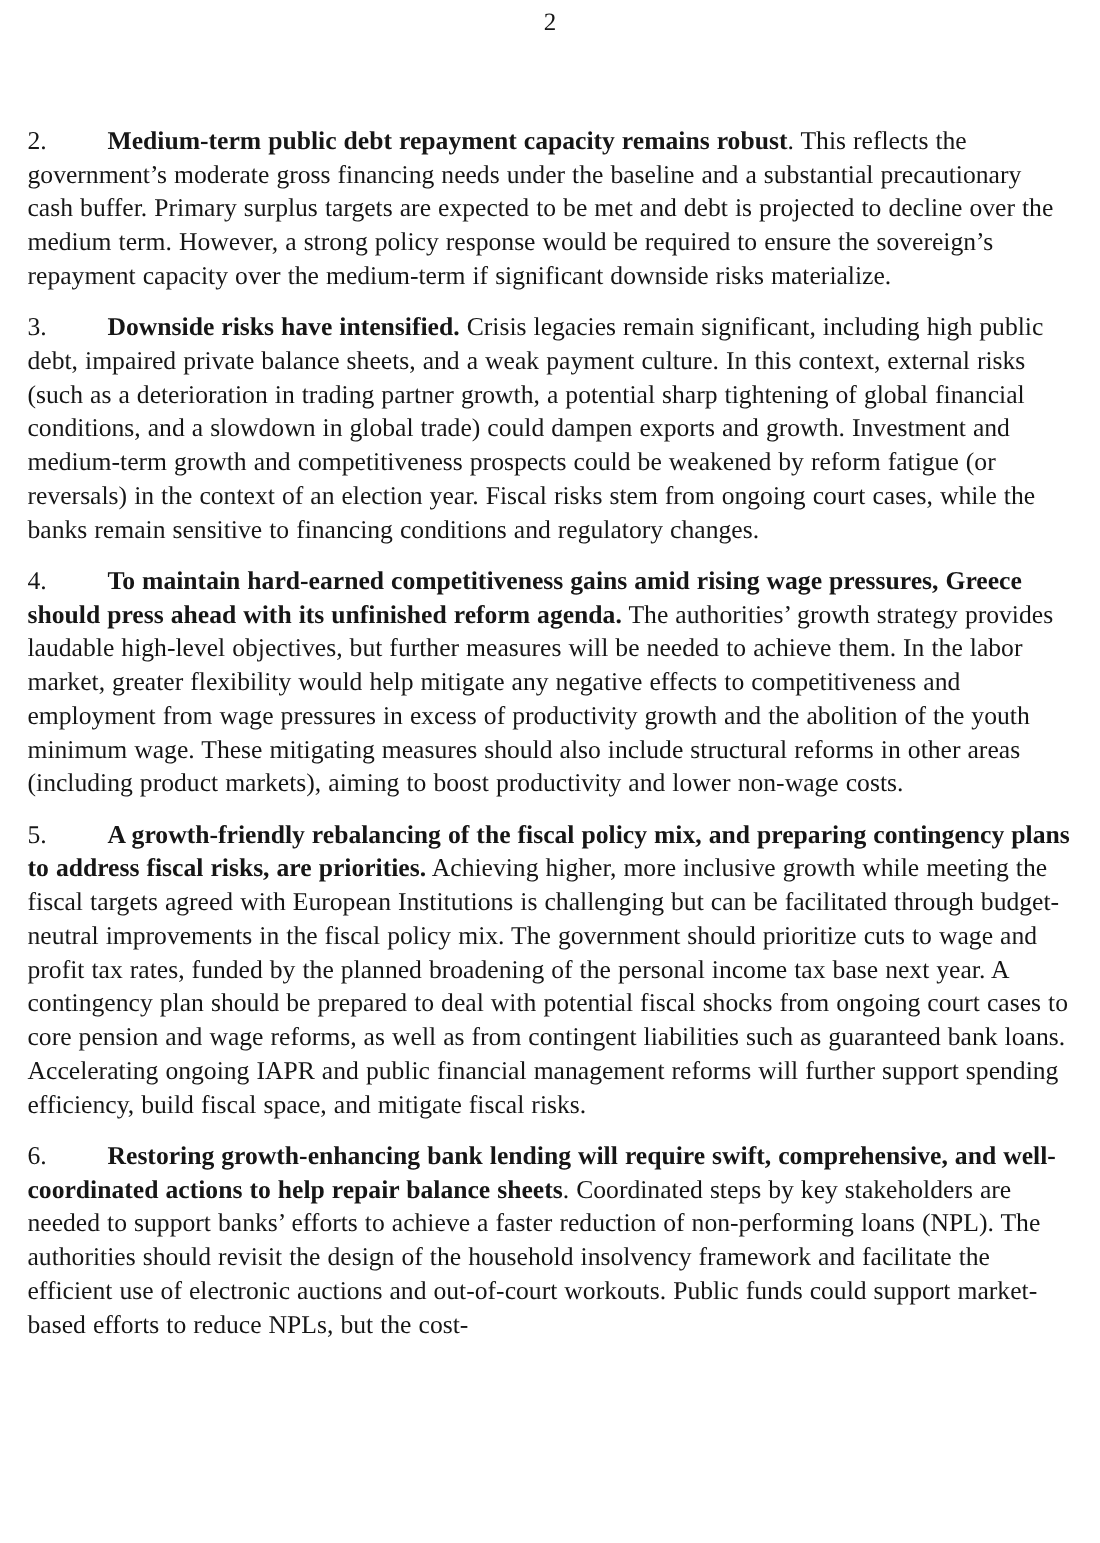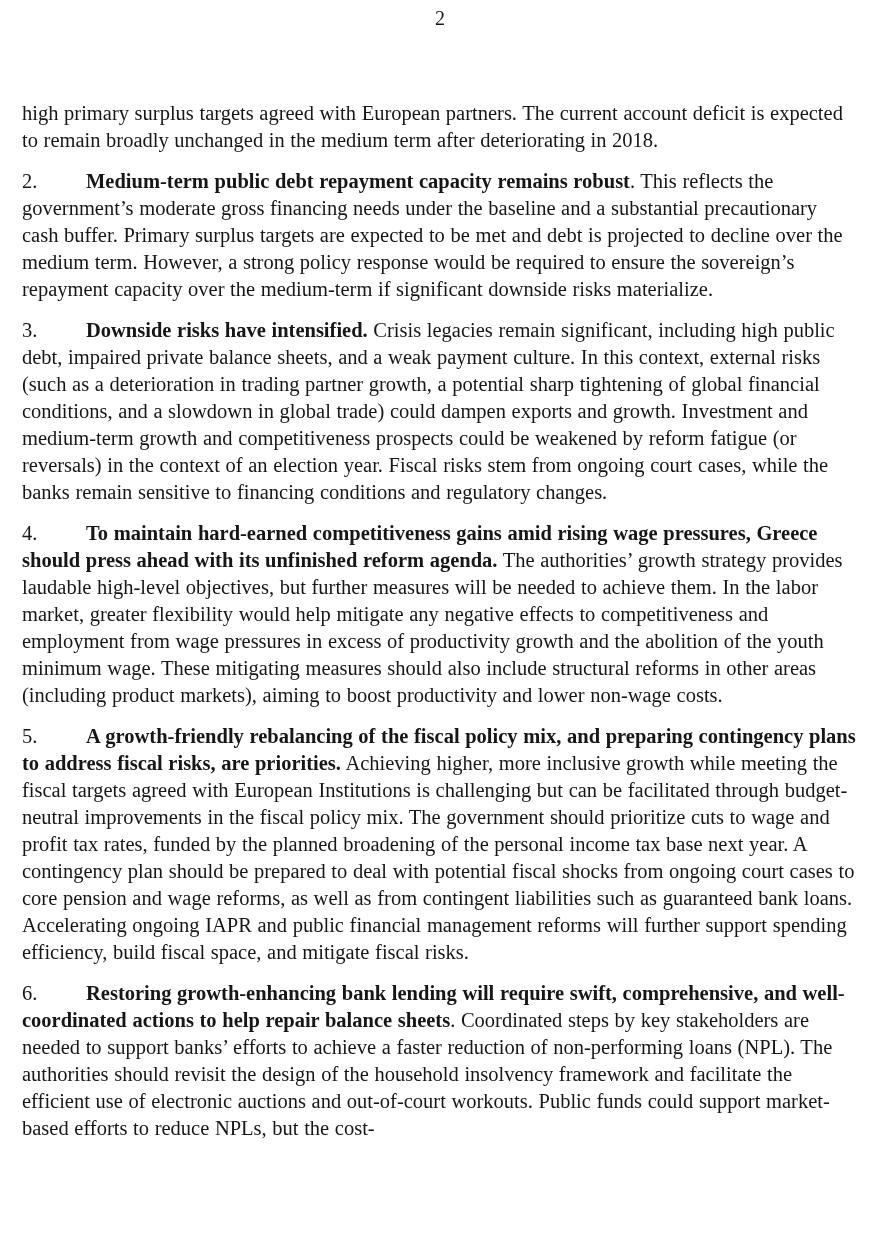--- a/index.html
+++ b/index.html
@@ -51,21 +51,20 @@
 <body>
 
 <div class="page">
 
   <div class="page-number-row">
     <span>2</span>
   </div>
 
   <div class="content">
 
-    <p class="para"><span>high primary surplus targets agreed with European partners. The current account deficit is expected to remain broadly unchanged in the medium term after deteriorating in 2018.</span></p>
 
     <p class="para"><span class="num">2.</span><b>Medium-term public debt repayment capacity remains robust</b><span>. This reflects the government’s moderate gross financing needs under the baseline and a substantial precautionary cash buffer. Primary surplus targets are expected to be met and debt is projected to decline over the medium term. However, a strong policy response would be required to ensure the sovereign’s repayment capacity over the medium-term if significant downside risks materialize.</span></p>
 
     <p class="para"><span class="num">3.</span><b>Downside risks have intensified.</b><span> Crisis legacies remain significant, including high public debt, impaired private balance sheets, and a weak payment culture. In this context, external risks (such as a deterioration in trading partner growth, a potential sharp tightening of global financial conditions, and a slowdown in global trade) could dampen exports and growth. Investment and medium-term growth and competitiveness prospects could be weakened by reform fatigue (or reversals) in the context of an election year. Fiscal risks stem from ongoing court cases, while the banks remain sensitive to financing conditions and regulatory changes.</span></p>
 
     <p class="para"><span class="num">4.</span><b>To maintain hard-earned competitiveness gains amid rising wage pressures, Greece should press ahead with its unfinished reform agenda.</b><span> The authorities’ growth strategy provides laudable high-level objectives, but further measures will be needed to achieve them. In the labor market, greater flexibility would help mitigate any negative effects to competitiveness and employment from wage pressures in excess of productivity growth and the abolition of the youth minimum wage. These mitigating measures should also include structural reforms in other areas (including product markets), aiming to boost productivity and lower non-wage costs.</span></p>
 
     <p class="para"><span class="num">5.</span><b>A growth-friendly rebalancing of the fiscal policy mix, and preparing contingency plans to address fiscal risks, are priorities.</b><span> Achieving higher, more inclusive growth while meeting the fiscal targets agreed with European Institutions is challenging but can be facilitated through budget-neutral improvements in the fiscal policy mix. The government should prioritize cuts to wage and profit tax rates, funded by the planned broadening of the personal income tax base next year. A contingency plan should be prepared to deal with potential fiscal shocks from ongoing court cases to core pension and wage reforms, as well as from contingent liabilities such as guaranteed bank loans. Accelerating ongoing IAPR and public financial management reforms will further support spending efficiency, build fiscal space, and mitigate fiscal risks.</span></p>
 
     <p class="para"><span class="num">6.</span><b>Restoring growth-enhancing bank lending will require swift, comprehensive, and well-coordinated actions to help repair balance sheets</b><span>. Coordinated steps by key stakeholders are needed to support banks’ efforts to achieve a faster reduction of non-performing loans (NPL). The authorities should revisit the design of the household insolvency framework and facilitate the efficient use of electronic auctions and out-of-court workouts. Public funds could support market-based efforts to reduce NPLs, but the cost-</span></p>

